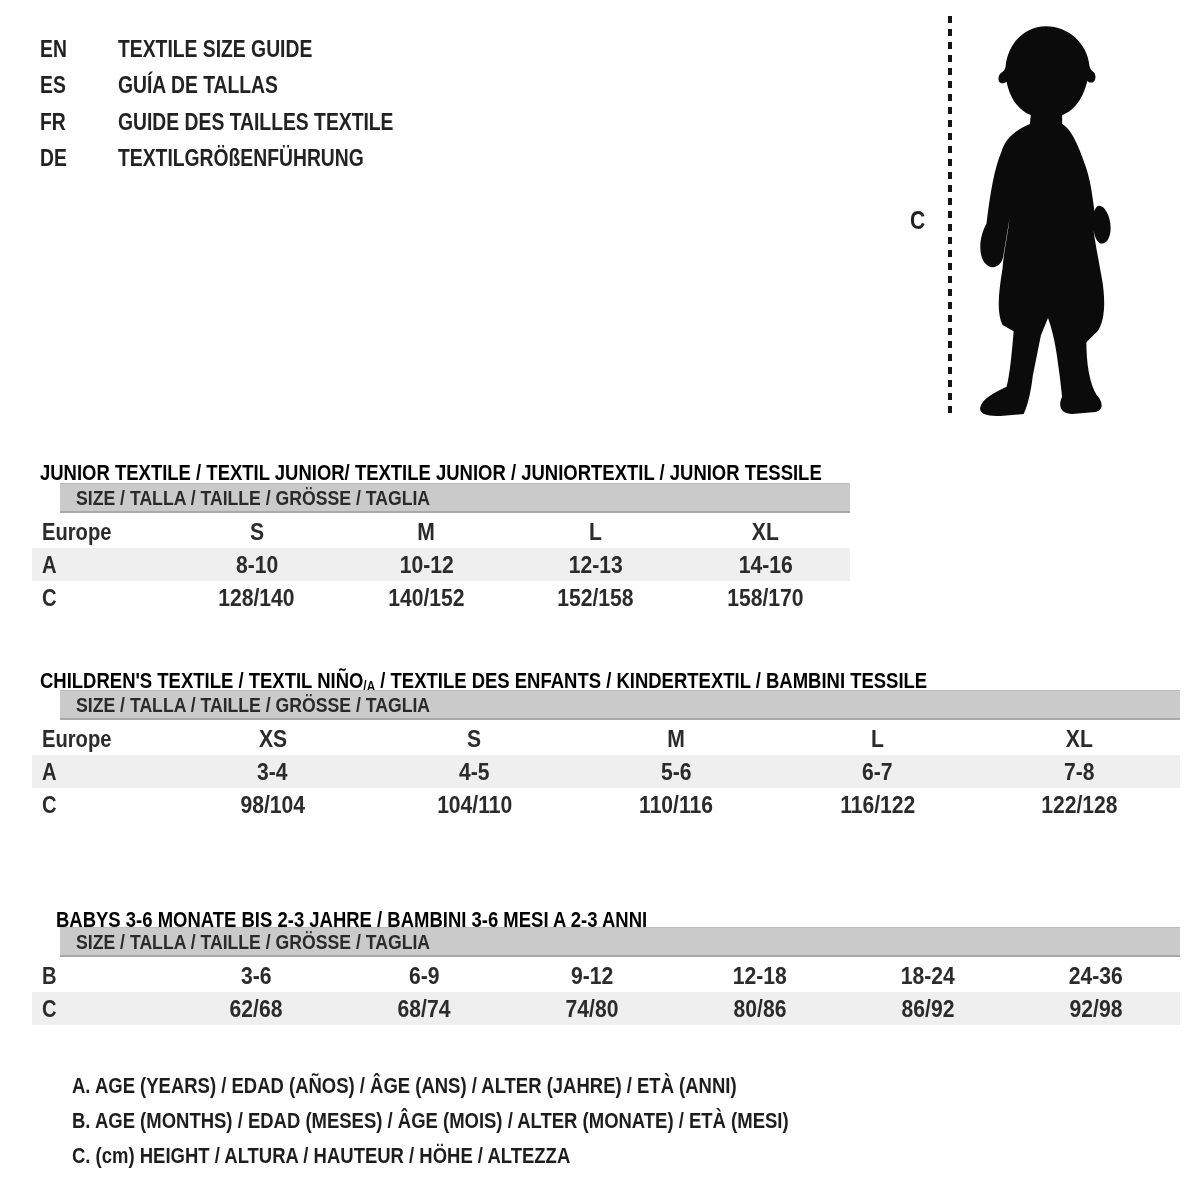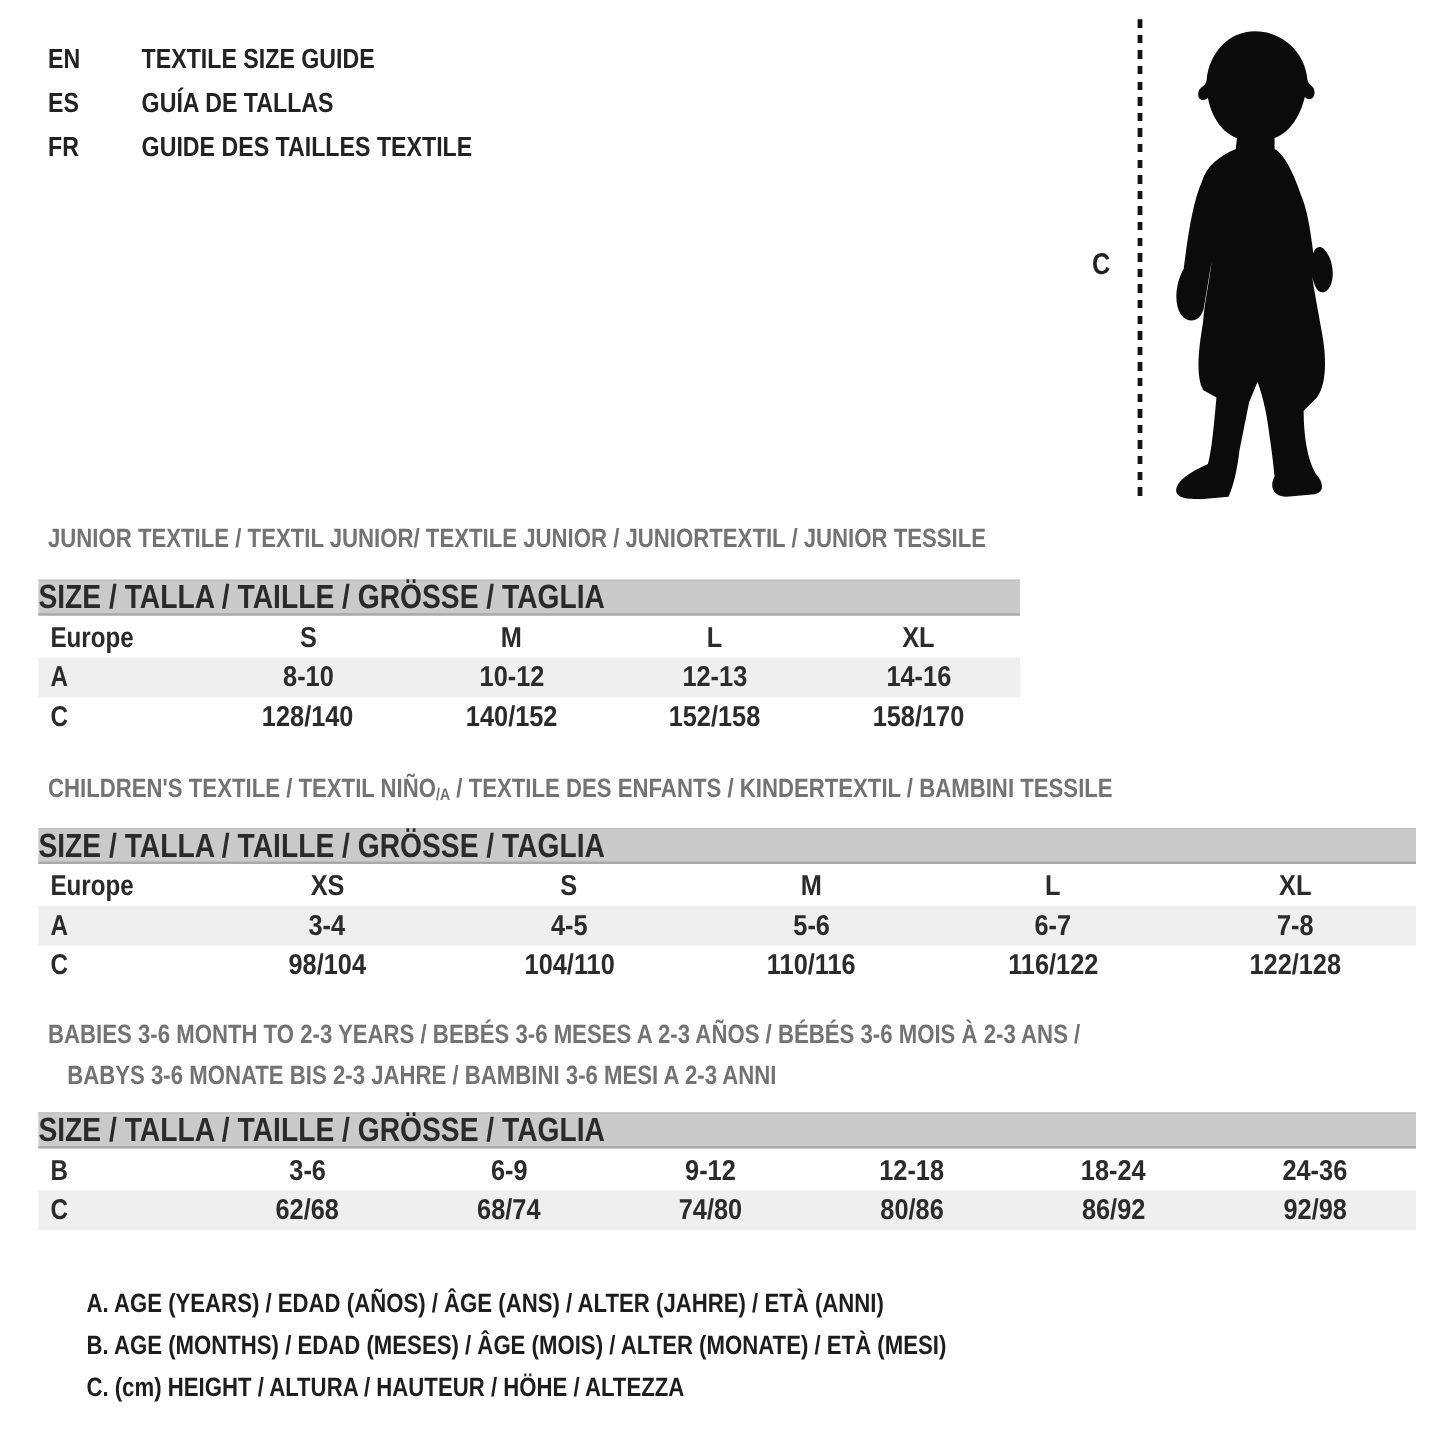--- a/index.html
+++ b/index.html
@@ -17,29 +17,29 @@
   .lang-code { width:78px; }
   
   .measure-line {
     position:absolute; left:948px; top:16px; width:4px; height:400px;
     background:repeating-linear-gradient(to bottom,#141414 0 7px,transparent 7px 13px);
   }
   .measure-label { position:absolute; left:910px; top:206px; font-size:25px; font-weight:bold; }
   .baby { position:absolute; left:962px; top:12px; }
 
   
-  .sec-title { position:absolute; font-size:22px; font-weight:bold; color:#737373; }
+  .sec-title { position:absolute; font-size:22px; font-weight:bold; color:#000000;margin-top:24px; }
   .subsmall { font-size:14px; position:relative; top:3px; letter-spacing:0; }
 
   
   .tbl { position:absolute; }
   .tbl-hdr {
     height:27px; background:#cacaca; border-top:1px solid #bdbdbd; border-bottom:2px solid #a9a9a9;
-    margin-bottom:2px; display:flex; align-items:center; padding-left:0;
-    font-size:28px; font-weight:bold; color:#2a2a2a;
+    margin-bottom:2px; display:flex; align-items:center; padding-left:16px;
+    font-size:21px; font-weight:bold; color:#2a2a2a;margin-left:28px;
   }
   .tbl-row { display:flex; height:33px; align-items:center; font-size:24px; font-weight:bold; color:#2b2b2b; }
   .tbl-row.alt { background:#efefef; }
   .tbl-row .lbl { width:140px; padding-left:10px; box-sizing:border-box; text-align:left; }
   .tbl-row .cell { flex:1; text-align:center; }
 
   
   .legend { position:absolute; left:40px; top:1068px; }
   .legend-line { height:35px; display:flex; align-items:center; font-size:22px; font-weight:bold; color:#1d1d1d;margin-left:32px; }
 </style>
@@ -53,20 +53,24 @@
       <span class="lang-code cx">EN</span>
       <span class="cx">TEXTILE SIZE GUIDE</span>
     </div>
     <div class="lang-row">
       <span class="lang-code cx">ES</span>
       <span class="cx">GUÍA DE TALLAS</span>
     </div>
     <div class="lang-row">
       <span class="lang-code cx">FR</span>
       <span class="cx">GUIDE DES TAILLES TEXTILE</span>
+    </div>
+    <div class="lang-row">
+      <span class="lang-code cx">DE</span>
+      <span class="cx">TEXTILGRÖßENFÜHRUNG</span>
     </div>
   </div>
 
   <div class="measure-line"></div>
   <div class="measure-label cx">C</div>
   <svg class="baby" width="172" height="404" viewBox="0 0 160 400" aria-hidden="true">
     <path fill="#0b0b0b" d="
       M78,14
       C56,14 40,32 38,54
       C37,61 31,59 31,66 C31,72 37,71 39,69
@@ -163,23 +167,20 @@
     <div class="tbl-row">
       <span class="lbl"><span class="cx">C</span></span>
       <span class="cell"><span class="cxc">98/104</span></span>
       <span class="cell"><span class="cxc">104/110</span></span>
       <span class="cell"><span class="cxc">110/116</span></span>
       <span class="cell"><span class="cxc">116/122</span></span>
       <span class="cell"><span class="cxc">122/128</span></span>
     </div>
   </div>
 
-  <div class="sec-title" style="left:40px; top:849px;">
-    <span class="cx">BABIES 3-6 MONTH TO 2-3 YEARS / BEBÉS 3-6 MESES A 2-3 AÑOS / BÉBÉS 3-6 MOIS À 2-3 ANS /</span>
-  </div>
   <div class="sec-title" style="left:56px; top:883px;">
     <span class="cx">BABYS 3-6 MONATE BIS 2-3 JAHRE / BAMBINI 3-6 MESI A 2-3 ANNI</span>
   </div>
   <div class="tbl" style="left:32px; top:927px; width:1148px;">
     <div class="tbl-hdr">
       <span class="cx">SIZE / TALLA / TAILLE / GRÖSSE / TAGLIA</span>
     </div>
     <div class="tbl-row">
       <span class="lbl"><span class="cx">B</span></span>
       <span class="cell"><span class="cxc">3-6</span></span>

